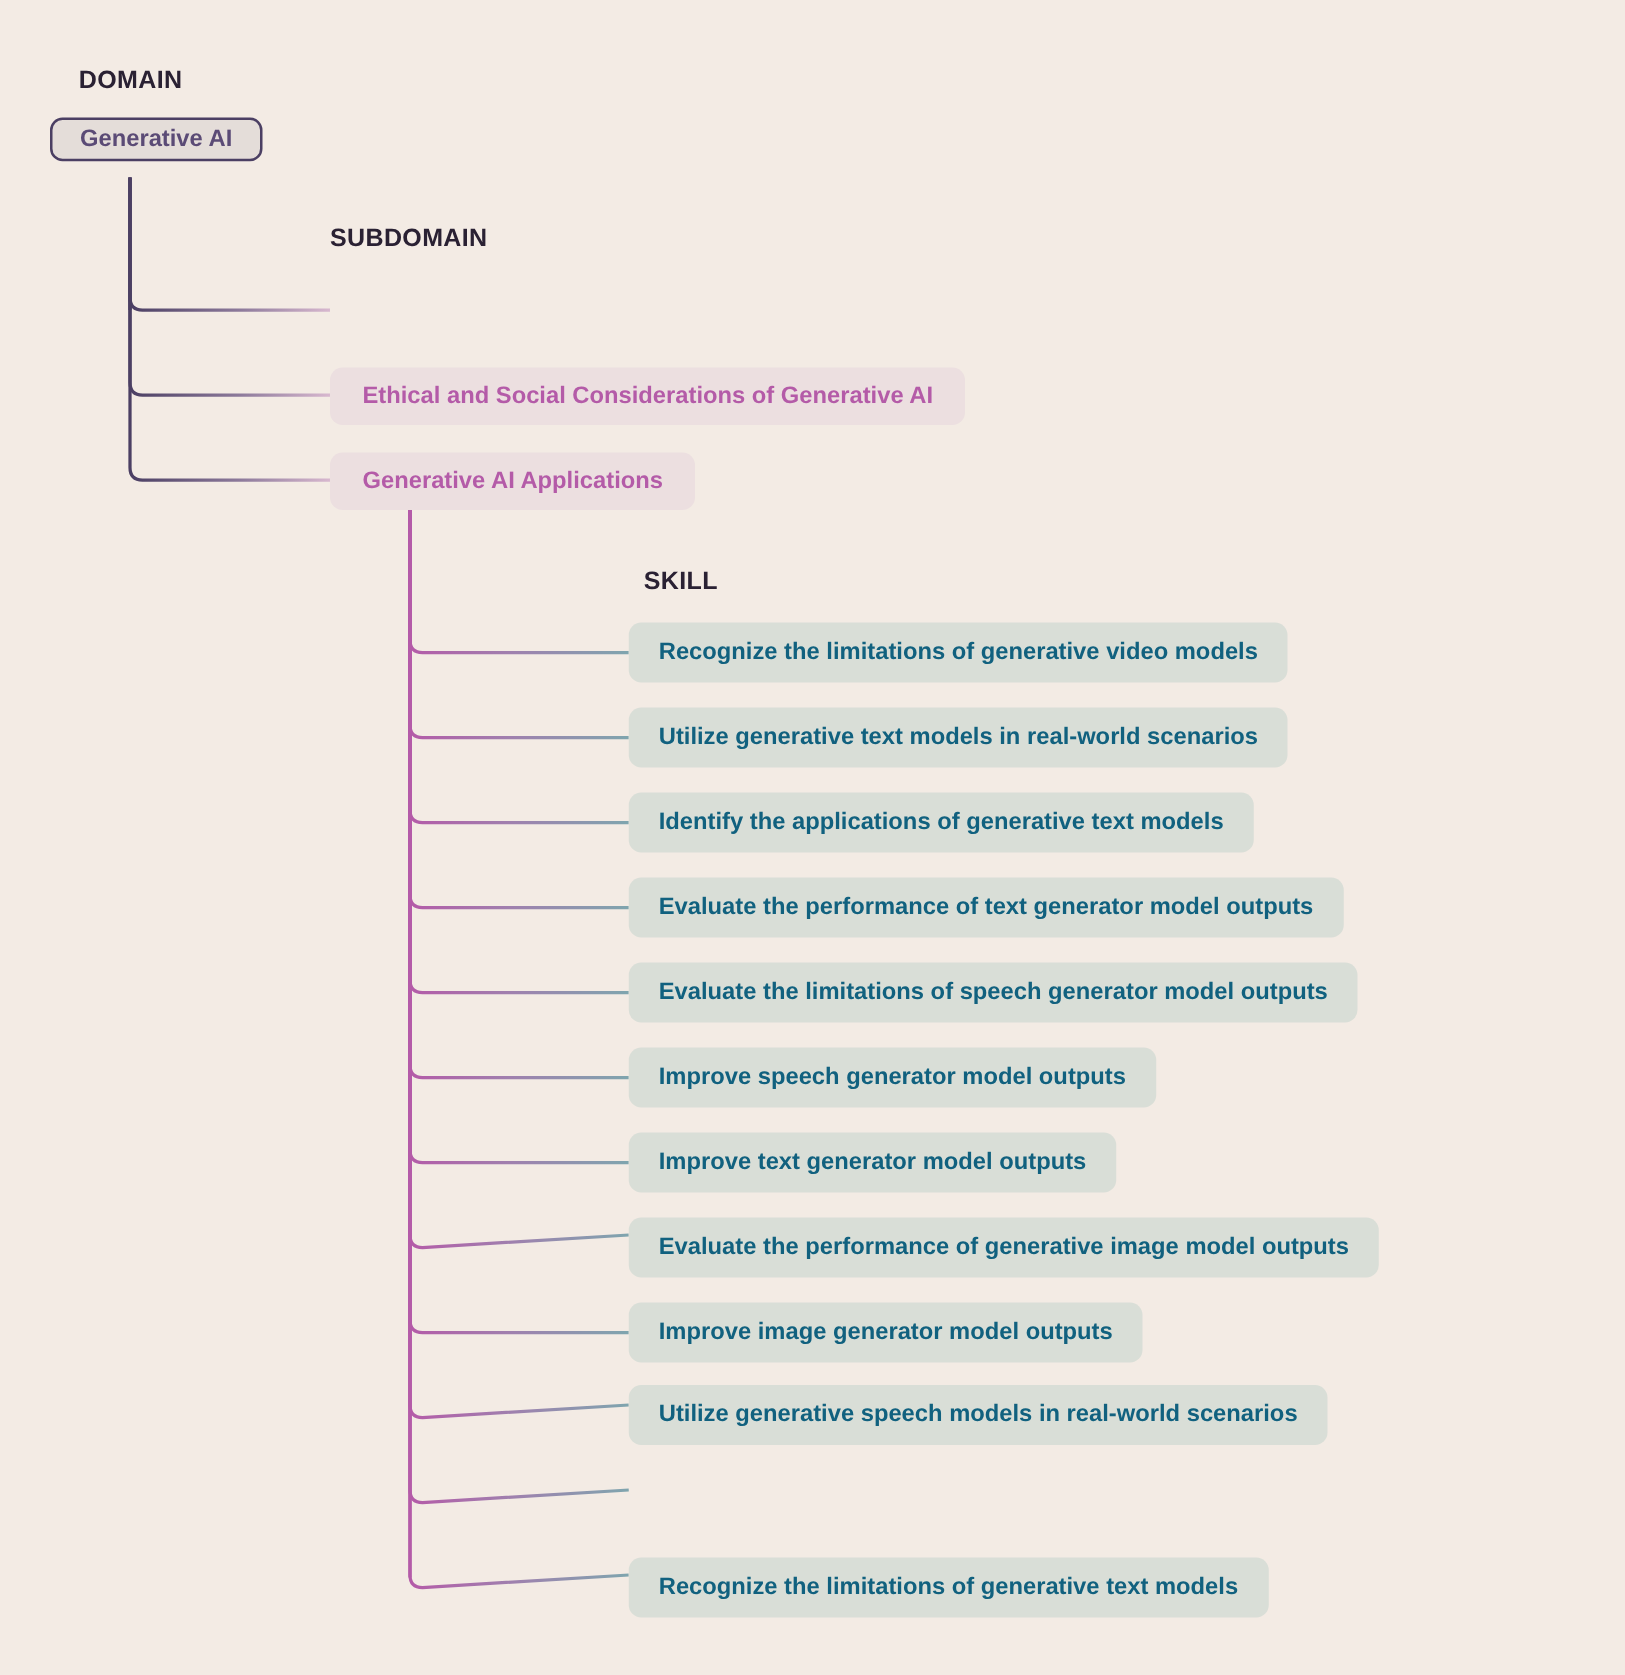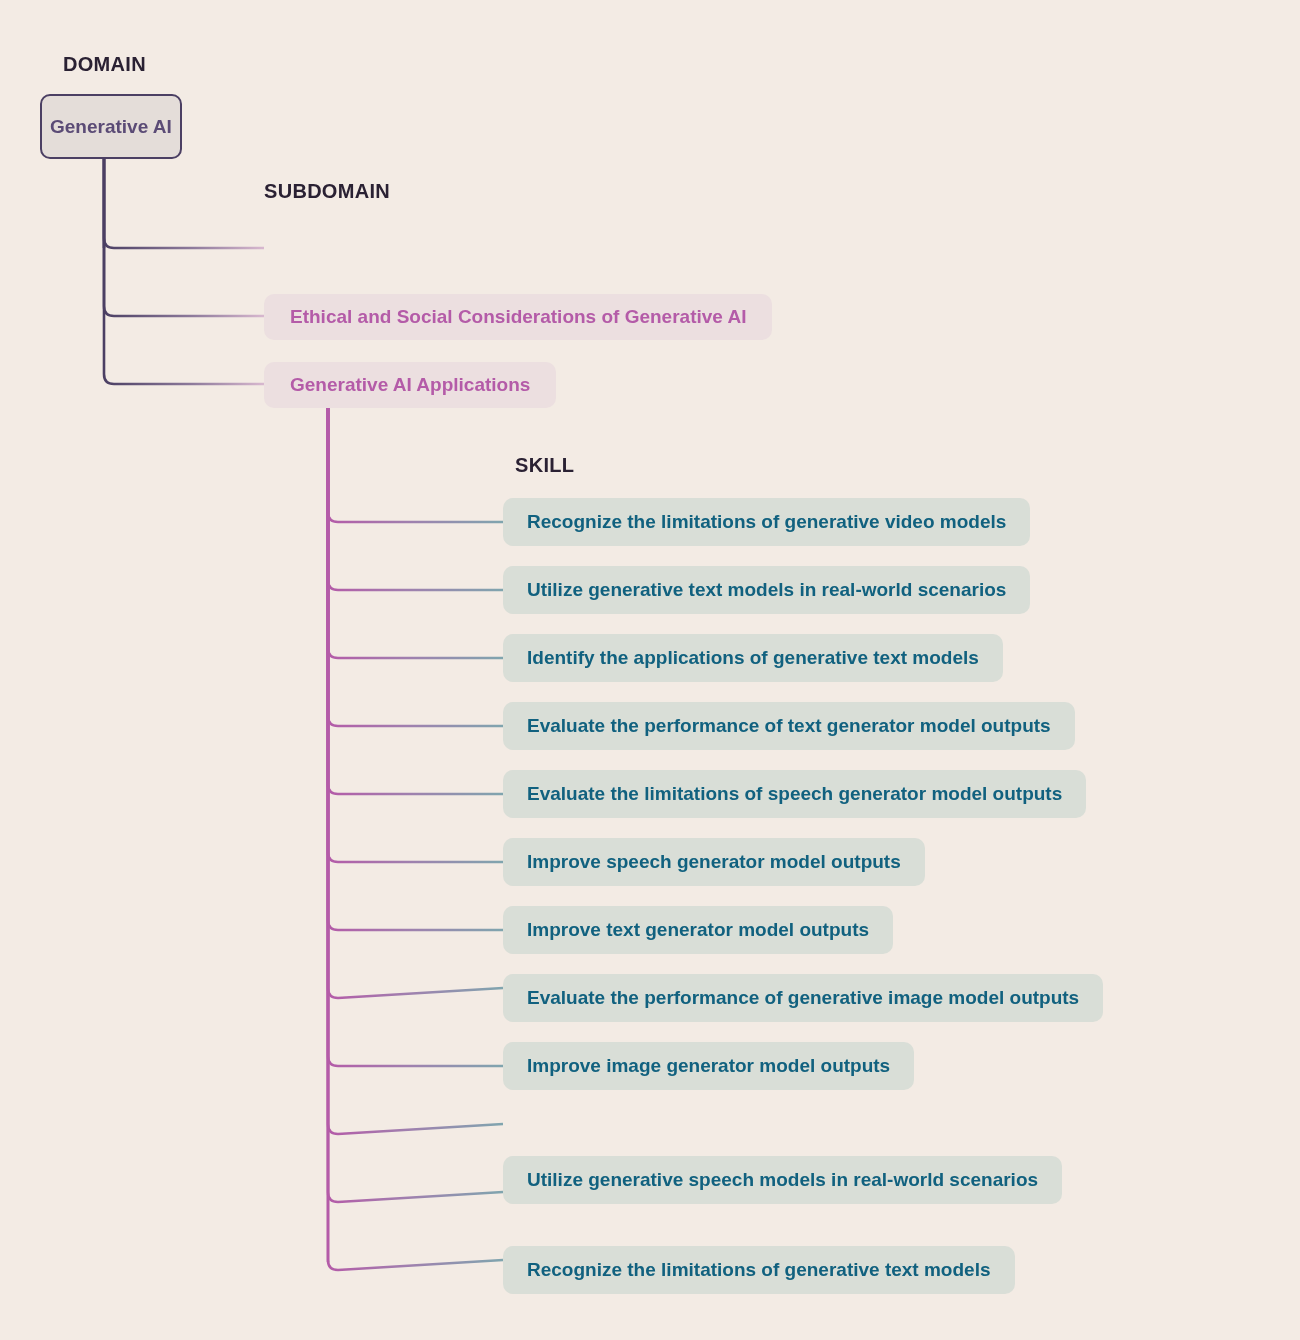--- a/index.html
+++ b/index.html
@@ -46,22 +46,22 @@
   .node {
     position: absolute;
     display: flex;
     align-items: center;
     box-sizing: border-box;
     white-space: nowrap;
   }
   .node-domain {
     left: 40px;
     top: 94px;
-    height: 65px;
-    padding: 0 8px;
+    height: 35px;
+    padding: 0 22px;
     background: #e4ddd9;
     border: 2px solid #4b3f63;
     border-radius: 10px;
     color: #5b4b76;
     font-size: 19px;
     font-weight: 600;
   }
   .node-subdomain {
     background: #ecdfe0;
     border-radius: 10px;
@@ -137,16 +137,16 @@
 
   <div class="node node-skill" style="top: 498px;">Recognize the limitations of generative video models</div>
   <div class="node node-skill" style="top: 566px;">Utilize generative text models in real-world scenarios</div>
   <div class="node node-skill" style="top: 702px;">Evaluate the performance of text generator model outputs</div>
   <div class="node node-skill" style="top: 634px;">Identify the applications of generative text models</div>
   <div class="node node-skill" style="top: 770px;">Evaluate the limitations of speech generator model outputs</div>
   <div class="node node-skill" style="top: 838px;">Improve speech generator model outputs</div>
   <div class="node node-skill" style="top: 974px;">Evaluate the performance of generative image model outputs</div>
   <div class="node node-skill" style="top: 906px;">Improve text generator model outputs</div>
   <div class="node node-skill" style="top: 1042px;">Improve image generator model outputs</div>
-  <div class="node node-skill" style="top: 1156px;">Utilize generative speech models in real-world scenarios</div>
+  <div class="node node-skill" style="top: 1108px;">Utilize generative speech models in real-world scenarios</div>
   <div class="node node-skill" style="top: 1246px;">Recognize the limitations of generative text models</div>
 
 </div>
 
 </body></html>

